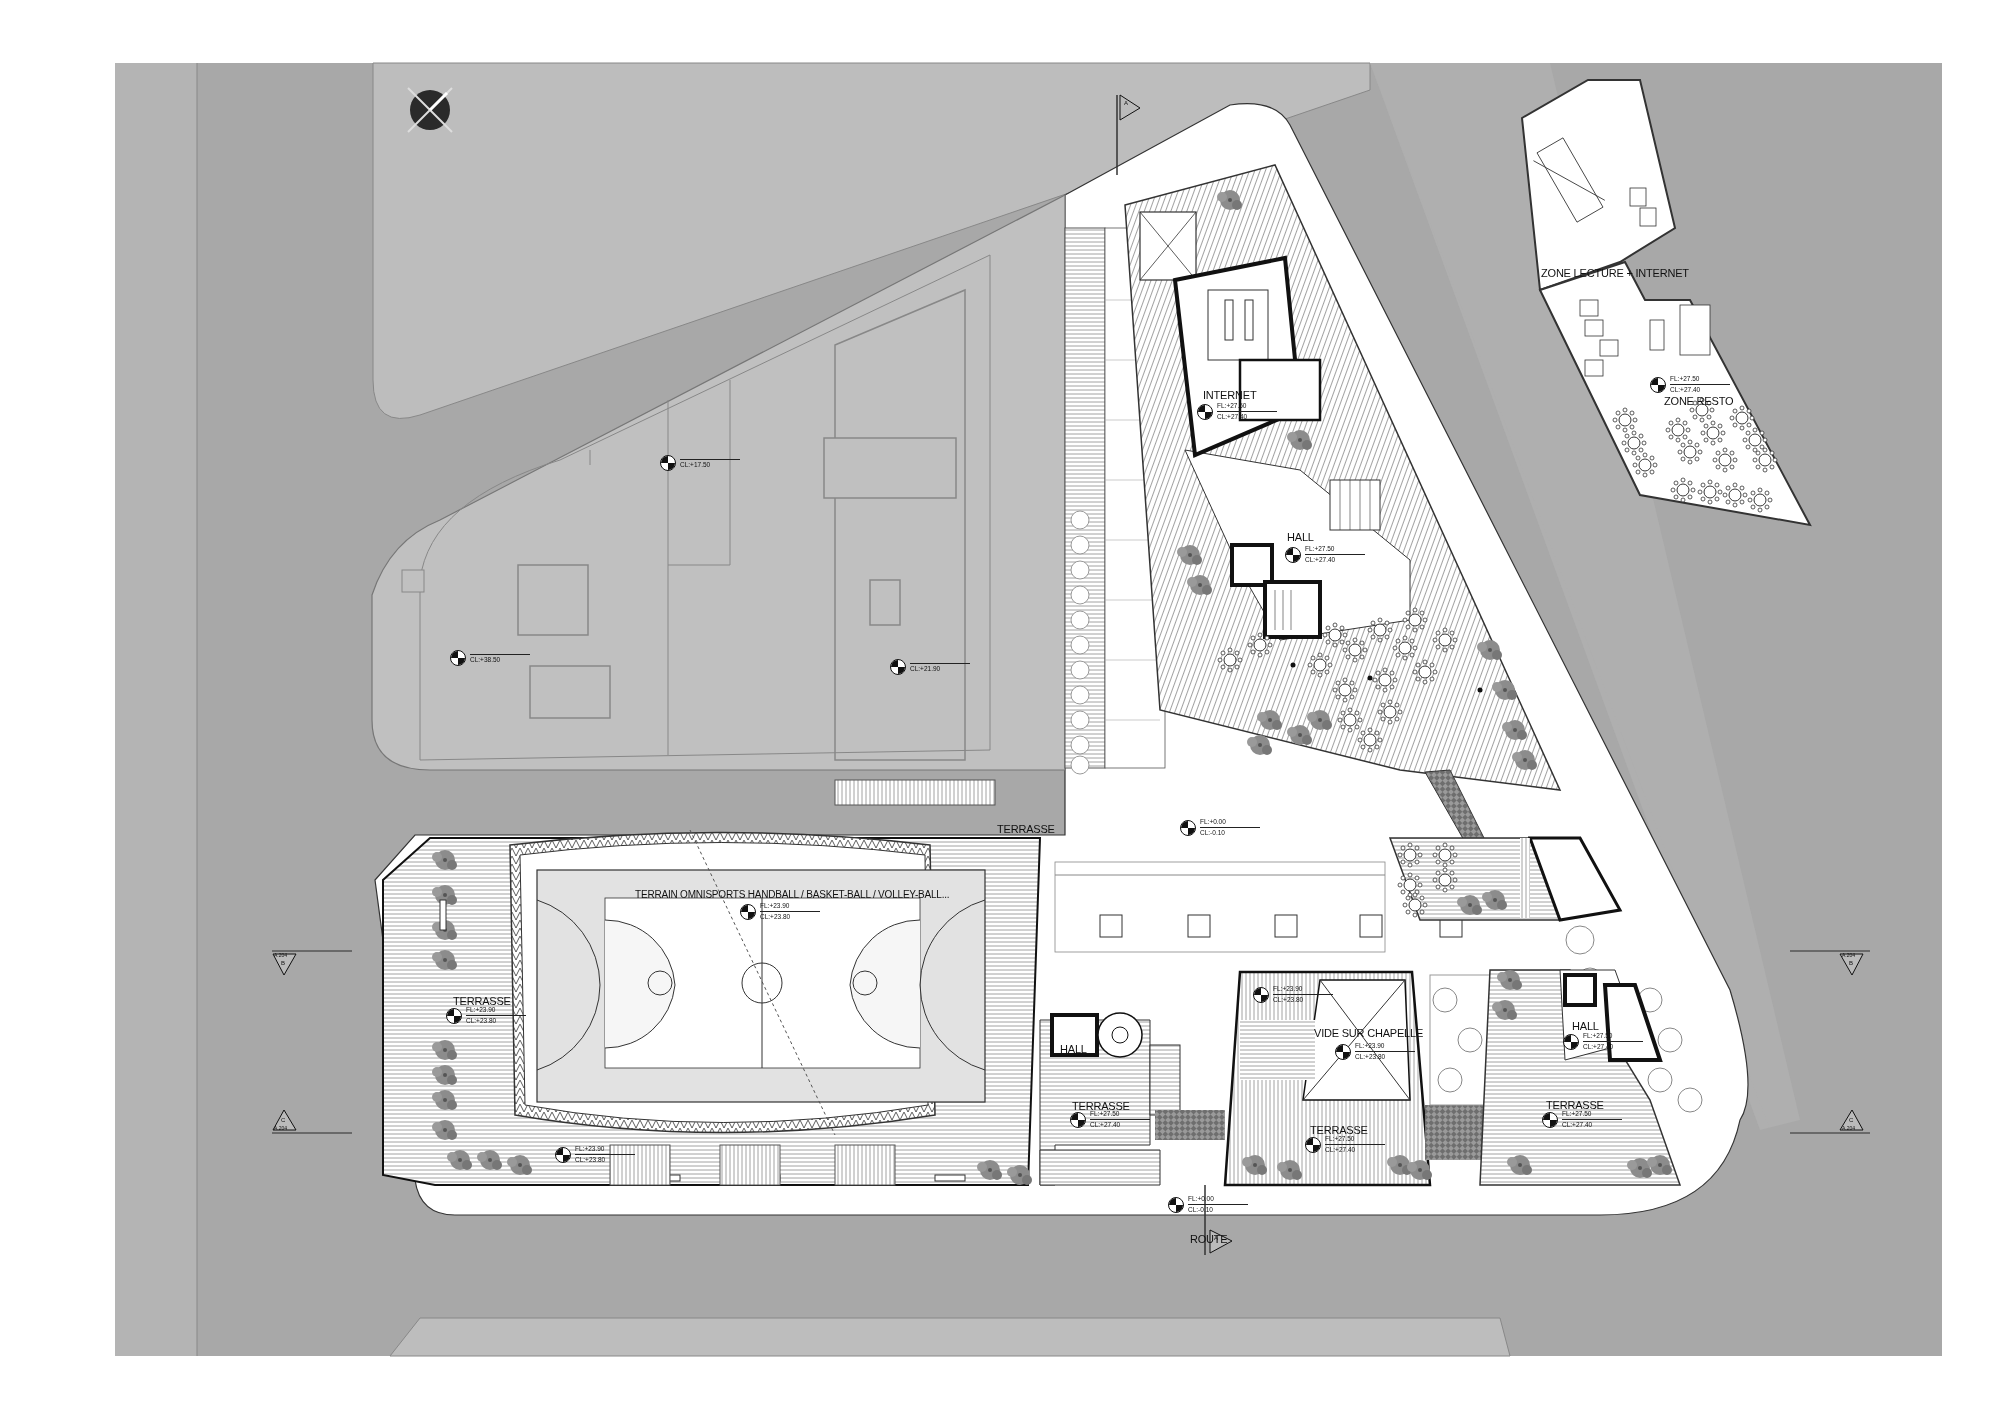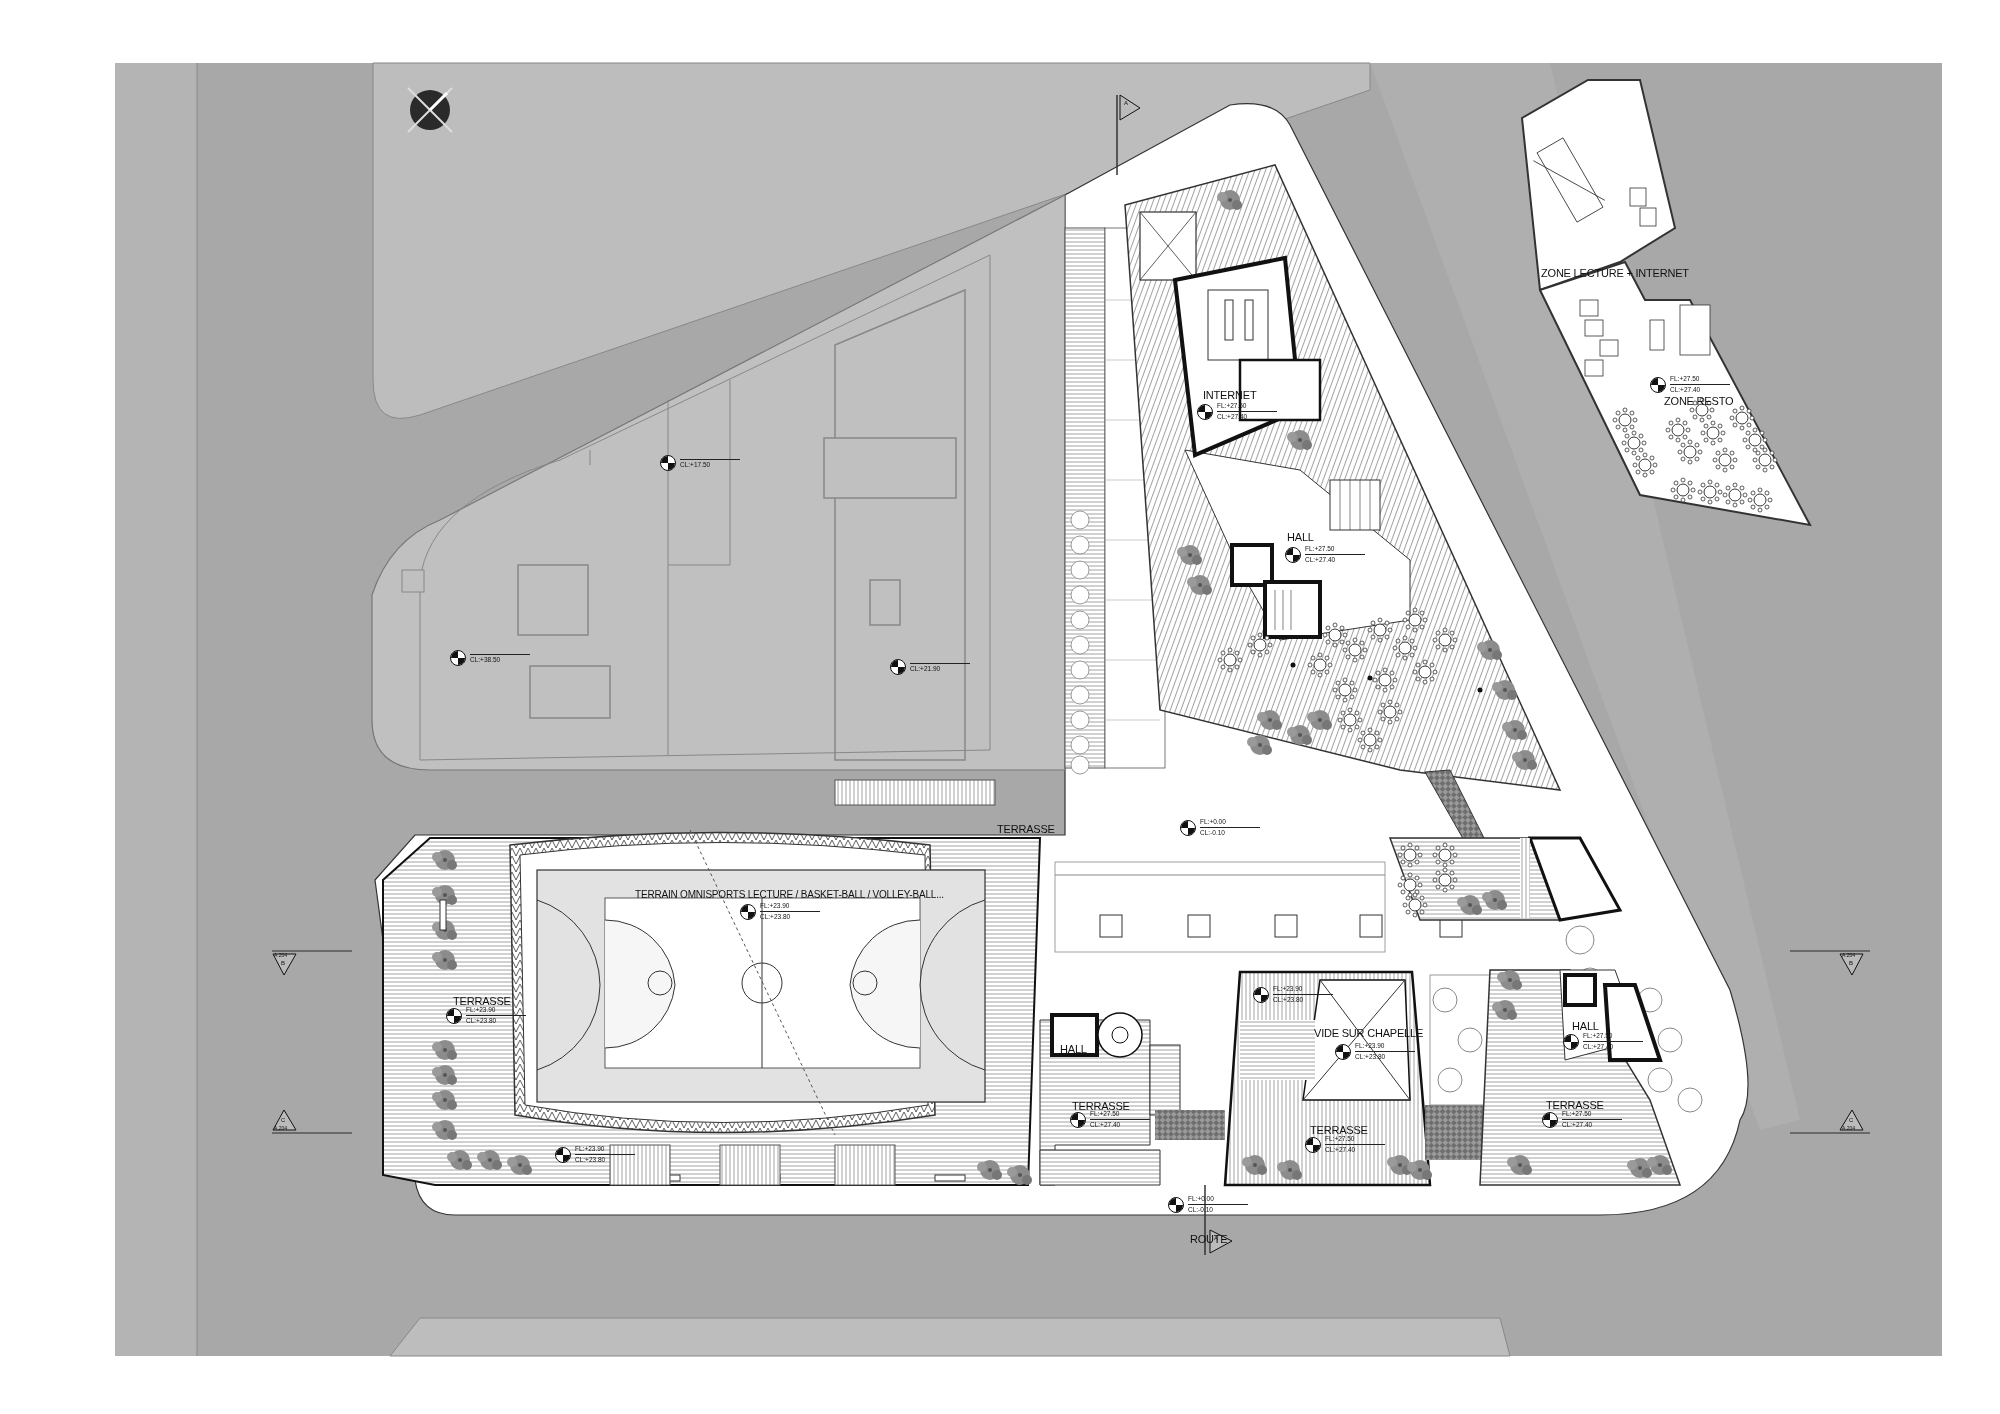--- a/index.html
+++ b/index.html
@@ -354,21 +354,21 @@
   <line x1="1790" y1="951" x2="1870" y2="951" stroke="#555" stroke-width="1.5"></line>
   <polygon points="1840,954 1863,954 1852,975" fill="#bbb" stroke="#111"></polygon>
   <line x1="1790" y1="1133" x2="1870" y2="1133" stroke="#555" stroke-width="1.5"></line>
   <polygon points="1840,1130 1863,1130 1852,1110" fill="#bbb" stroke="#111"></polygon>
 </svg>
 
 <span class="lbl" style="left:1541px;top:219px;margin-top:48px;">ZONE LECTURE + INTERNET</span>
 <span class="lbl" style="left:1648px;top:395px;margin-left:16px;">ZONE RESTO</span>
 <span class="lbl" style="left:1203px;top:389px;">INTERNET</span>
 <span class="lbl" style="left:1287px;top:531px;">HALL</span>
-<span class="lbl" style="left:635px;top:889px;font-size:10px;">TERRAIN OMNISPORTS LECTURE / BASKET-BALL / VOLLEY-BALL...</span>
+<span class="lbl" style="left:635px;top:889px;font-size:10px;">TERRAIN OMNISPORTS HANDBALL / BASKET-BALL / VOLLEY-BALL...</span>
 <span class="lbl" style="left:997px;top:823px;">TERRASSE</span>
 <span class="lbl" style="left:453px;top:995px;">TERRASSE</span>
 <span class="lbl" style="left:1060px;top:1043px;">HALL</span>
 <span class="lbl" style="left:1072px;top:1100px;">TERRASSE</span>
 <span class="lbl" style="left:1314px;top:1027px;">VIDE SUR CHAPELLE</span>
 <span class="lbl" style="left:1310px;top:1124px;">TERRASSE</span>
 <span class="lbl" style="left:1572px;top:1020px;">HALL</span>
 <span class="lbl" style="left:1546px;top:1099px;">TERRASSE</span>
 <span class="lbl" style="left:1147px;top:1233px;margin-left:43px;">ROUTE</span>
 

